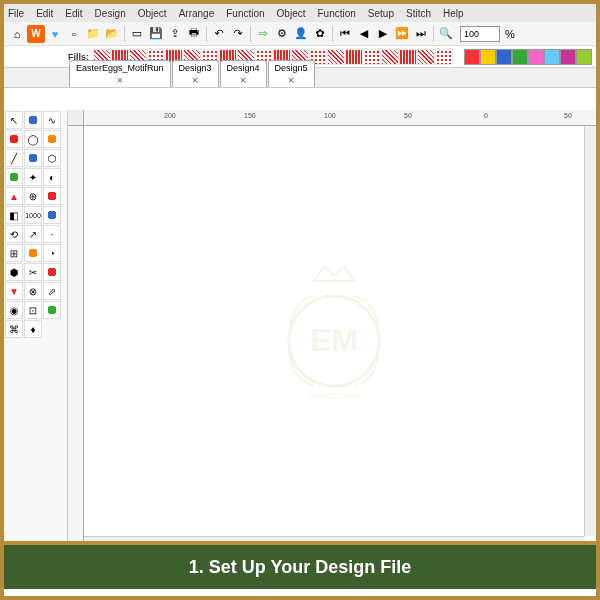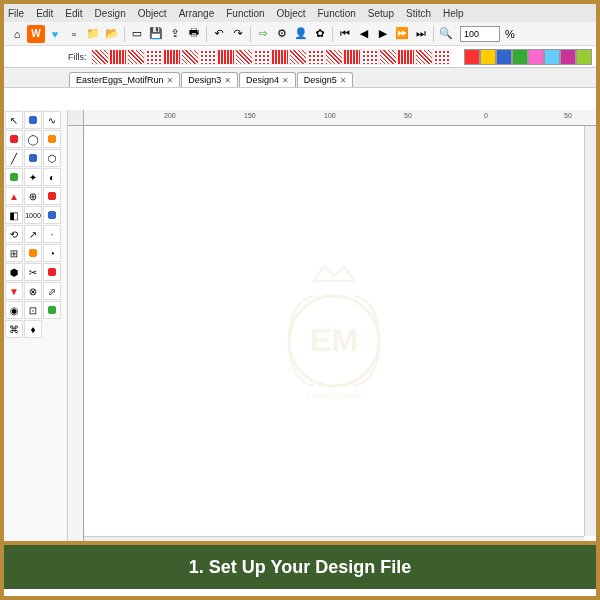--- a/index.html
+++ b/index.html
@@ -6,36 +6,36 @@
 body { width: 600px; height: 600px; background: #fff; overflow: hidden; }
 .frame { width: 600px; height: 600px; border: 4px solid #b88c3a; position: relative; background: #fff; }
 .menubar { height: 18px; background: #e8e8e8; display: flex; align-items: center; padding: 0 4px; font-size: 10px; color: #333; gap: 12px; }
 .menubar span { cursor: default; }
 .toolbar1 { height: 24px; background: #f5f5f5; border-bottom: 1px solid #ddd; display: flex; align-items: center; padding: 0 4px; gap: 1px; }
 .tb-icon { width: 18px; height: 18px; display: inline-flex; align-items: center; justify-content: center; font-size: 11px; border: 1px solid transparent; }
 .tb-icon.orange { background: #ff6600; color: #fff; border-radius: 2px; font-weight: bold; font-size: 10px; }
 .tb-sep { width: 1px; height: 16px; background: #ccc; margin: 0 2px; }
 .zoom-box { width: 40px; height: 16px; border: 1px solid #999; background: #fff; font-size: 9px; display: flex; align-items: center; padding: 0 3px; margin-left: 4px; }
 .fills-row { height: 22px; background: #fff; border-bottom: 1px solid #ccc; display: flex; align-items: center; padding: 0 4px; font-size: 9px; }
-.fills-row .lbl { font-weight: normal; margin-right: 4px; color: #333; }
+.fills-row .lbl { font-weight: bold; margin-right: 4px; color: #333; }
 .pattern-strip { flex: 1; display: flex; gap: 0; overflow: hidden; }
 .pat { width: 18px; height: 16px; flex-shrink: 0; }
 .pat.red { background: repeating-linear-gradient(45deg, #e22, #e22 1px, #fff 1px, #fff 3px); border: 1px solid #eee; }
 .pat.red2 { background: repeating-linear-gradient(90deg, #e22, #e22 2px, #fff 2px, #fff 3px); border: 1px solid #eee; }
 .pat.red3 { background: radial-gradient(#e22 30%, #fff 30%); background-size: 4px 4px; border: 1px solid #eee; }
 .color-swatches { display: flex; gap: 0; margin-left: 4px; }
 .sw { width: 16px; height: 16px; border: 1px solid #999; }
 .outlines-row { height: 22px; background: #fff; border-bottom: 1px solid #ccc; display: flex; align-items: center; padding: 0 4px; font-size: 9px; }
 .outlines-row .lbl { font-weight: bold; margin-right: 4px; color: #333; width: 54px; text-align: right; }
 .out-pat { width: 28px; height: 14px; border: 1px solid #eee; flex-shrink: 0; }
 .out-pat.r1 { background: repeating-linear-gradient(90deg, #e22, #e22 1px, transparent 1px, transparent 3px); }
 .out-pat.r2 { background: linear-gradient(#e22, #e22); background-size: 100% 2px; background-position: center; background-repeat: no-repeat; }
 .out-pat.g1 { background: repeating-linear-gradient(90deg, #6a4, #6a4 2px, transparent 2px, transparent 4px); }
 .tabs-row { height: 20px; background: #f0f0f0; border-bottom: 1px solid #ccc; display: flex; align-items: flex-end; padding-left: 65px; font-size: 9px; }
-.tab { padding: 2px 6px; background: #fff; border: 1px solid #aaa; border-bottom: none; margin-right: 1px; display: flex; align-items: center; gap: 3px; border-radius: 3px 3px 0 0; }
+.tab { padding: 2px 6px; background: #fff; border: 1px solid #aaa; border-bottom: none; margin-right: 1px; display: flex; align-items: center; gap: 3px; border-radius: 3px 3px 0 0; flex-direction: column; }
 .tab .x { color: #666; font-size: 8px; }
 .workspace { position: absolute; top: 106px; left: 0; right: 0; bottom: 48px; display: flex; }
 .left-tools { width: 64px; background: #f8f8f8; border-right: 1px solid #ccc; display: flex; flex-wrap: wrap; align-content: flex-start; padding: 1px; gap: 1px; }
 .tool { width: 18px; height: 18px; border: 1px solid #ddd; background: #fff; display: flex; align-items: center; justify-content: center; font-size: 10px; }
 .tool.dot-b { background: radial-gradient(#36c 40%, #fff 40%); }
 .tool.dot-r { background: radial-gradient(#e22 40%, #fff 40%); }
 .tool.dot-o { background: radial-gradient(#f80 40%, #fff 40%); }
 .tool.dot-g { background: radial-gradient(#3a3 40%, #fff 40%); }
 .tool.tri { color: #e22; }
 .canvas-area { flex: 1; background: #fff; position: relative; overflow: hidden; }

